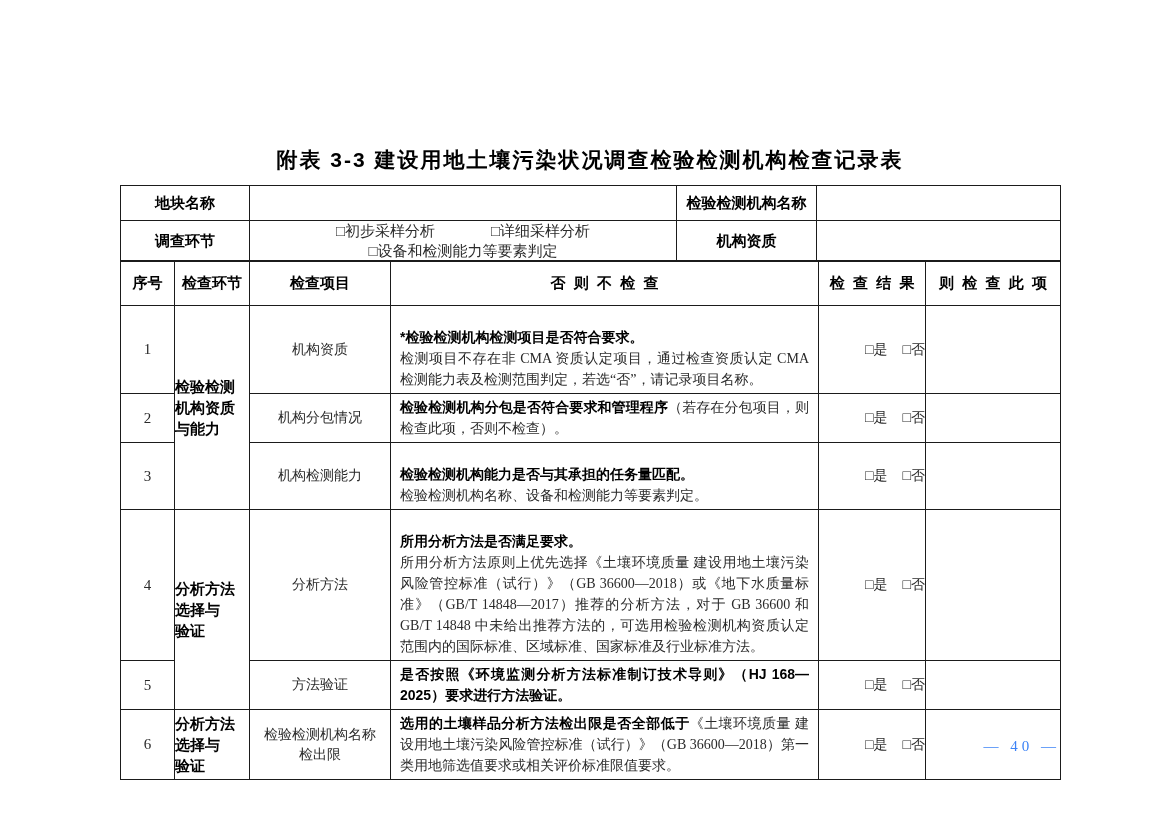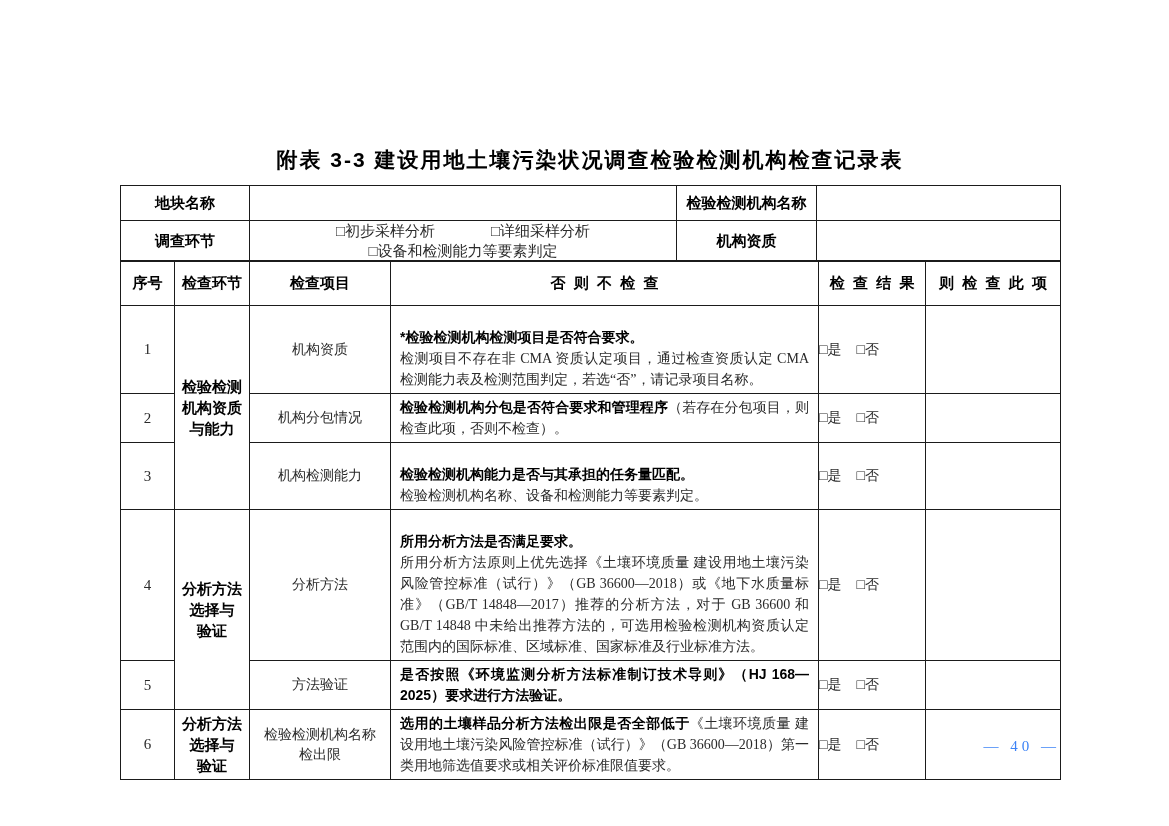--- a/index.html
+++ b/index.html
@@ -37,36 +37,36 @@
   .stage-options { text-align: center; font-size: 15px; line-height: 20px; color: #2a2a2a; }
   .stage-line1 { white-space: nowrap; }
   .stage-gap { margin-right: 56px; }
   .checkbox-option { cursor: default; }
 
   .head-cell { text-align: center; font-size: 15px; }
   .head-wide { letter-spacing: 0.55em; text-indent: 0.55em; }
 
   .no-cell { text-align: center; font-size: 15px; color: #2a2a2a; }
   .group-cell {
-    text-align: center; font-size: 15px; line-height: 21px;
+    font-size: 15px; line-height: 21px;
     white-space: pre-line;
     margin-left: 36px;
   }
   .item-cell {
     text-align: center; font-size: 14px; line-height: 20px;
     color: #2a2a2a; white-space: pre-line; padding: 0 4px;
   }
   .point-cell {
     font-size: 14px; line-height: 21px;
     text-align: justify; padding: 3px 9px;
     color: #2a2a2a;
   }
   .point-bold { font-family: "Liberation Sans", sans-serif; font-weight: bold; color: #000; margin-top: 18px; }
   .pb-block { display: block; }
-  .result-cell { text-align: left; font-size: 14px; color: #2a2a2a; white-space: nowrap; }
+  .result-cell { text-align: right; font-size: 14px; color: #2a2a2a; white-space: nowrap; }
   .result-yes { margin-right: 15px; }
   .opinion-cell { background: #fff; }
 
   .page-footer {
     position: absolute; left: 0; top: 738px; width: 100%;
     text-align: right; font-size: 15px; letter-spacing: 4px; color: #3b82f6;
   }
 </style>
 </head>
 <body>

